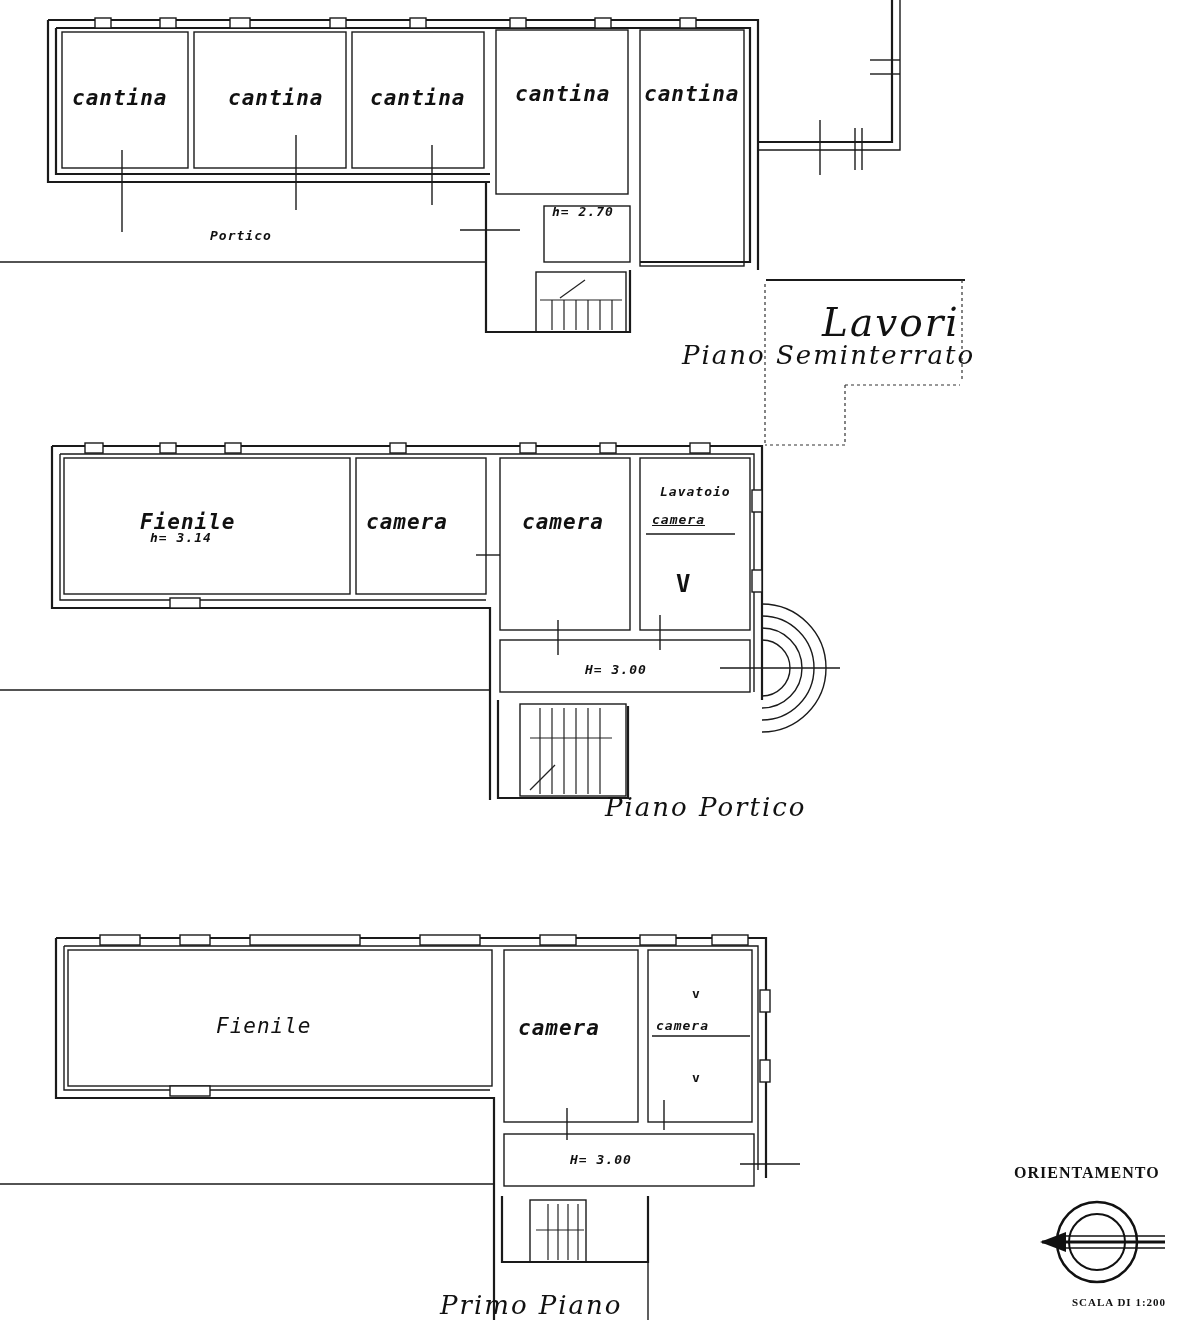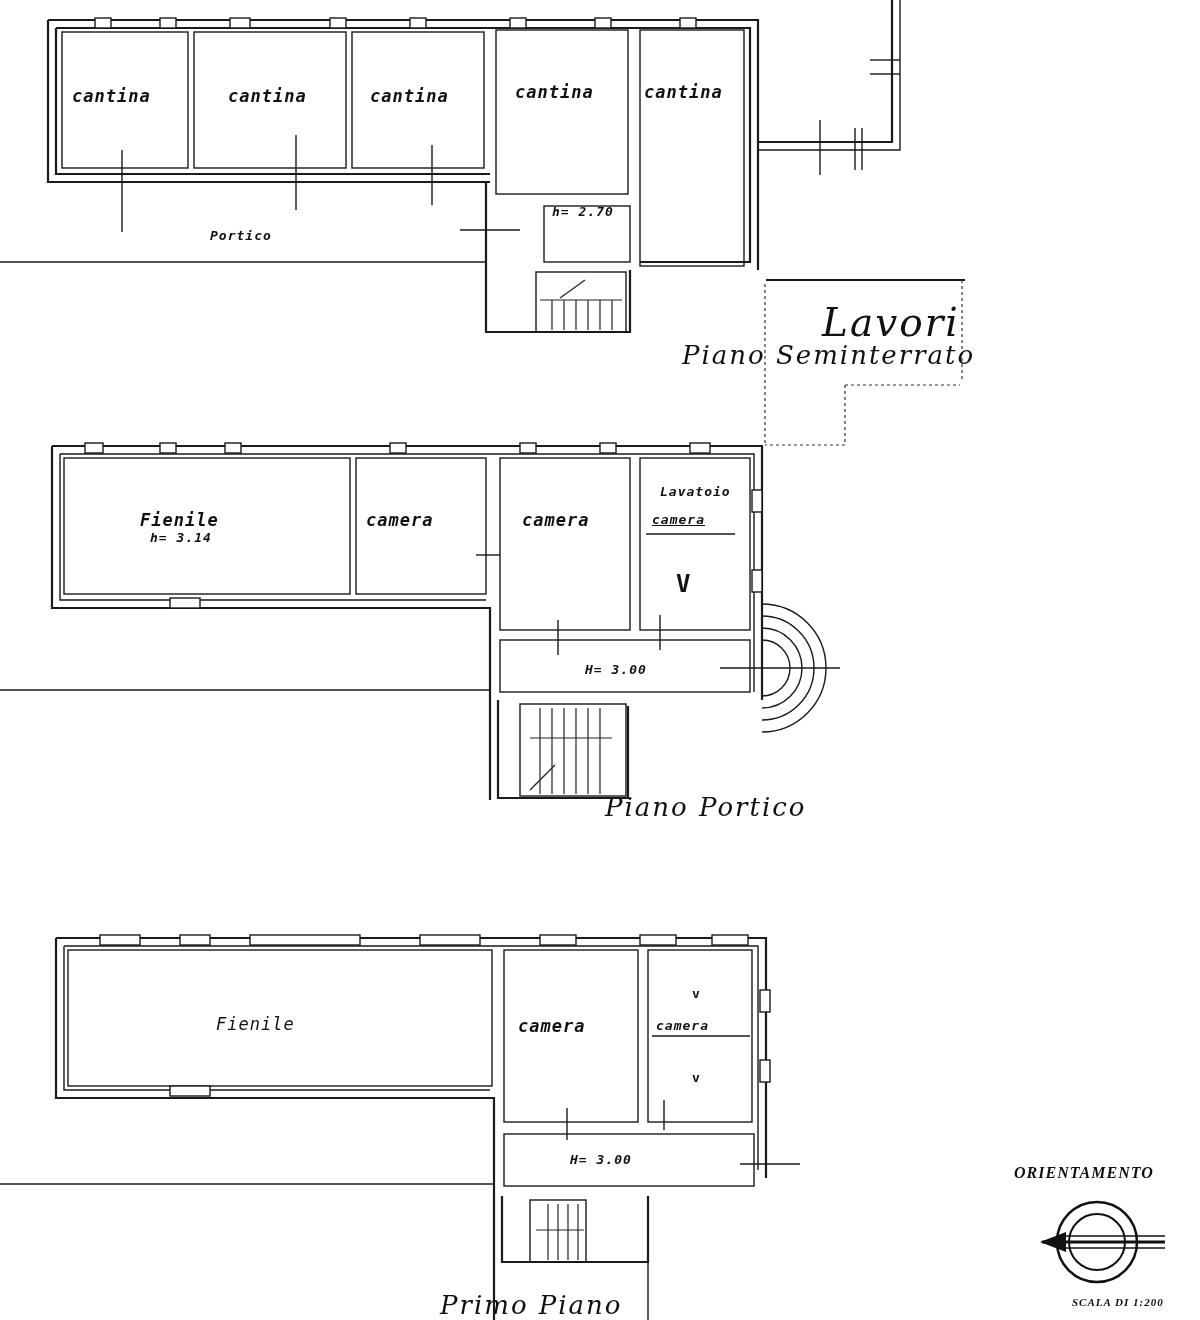--- a/index.html
+++ b/index.html
@@ -5,26 +5,26 @@
   html, body { margin:0; padding:0; background:#ffffff; }
   body { width:1200px; height:1320px; position:relative; overflow:hidden;
          font-family:"Liberation Sans", sans-serif; color:#111; }
   svg.plan { position:absolute; left:0; top:0; width:1200px; height:1320px; }
   .wall { fill:none; stroke:#1a1a1a; stroke-width:2.2; }
   .wall-thin { fill:none; stroke:#1a1a1a; stroke-width:1.4; }
   .dash { fill:none; stroke:#333; stroke-width:1.2; stroke-dasharray:3 3; }
   .win { fill:#fff; stroke:#1a1a1a; stroke-width:1.4; }
   .stair { stroke:#222; stroke-width:1.2; }
   .lbl { position:absolute; font-family:"DejaVu Sans Mono", monospace; font-weight:bold;
-         font-style:italic; font-size:17px; color:#111; white-space:nowrap; letter-spacing:1px; }
+         font-style:italic; font-size:21px; color:#111; white-space:nowrap; letter-spacing:1px; }
   .lbl.sm { font-size:13px; }
   .hand { position:absolute; font-family:"DejaVu Serif", serif; font-style:italic;
           font-size:26px; color:#111; white-space:nowrap; letter-spacing:2px; }
   .legend-title { position:absolute; font-family:"Liberation Serif", serif; font-weight:bold;
-                  font-style:italic; font-size:16px; letter-spacing:1px; }
+                  font-size:16px; letter-spacing:1px; }
 </style>
 </head>
 <body>
 
 <svg class="plan" viewBox="0 0 1200 1320" xmlns="http://www.w3.org/2000/svg">
 
   <g>
 
     <path class="wall" d="M48 20 H758 V270 M48 20 V182 H490"></path>
     <path class="wall" d="M56 28 H750 V262 H640"></path>

